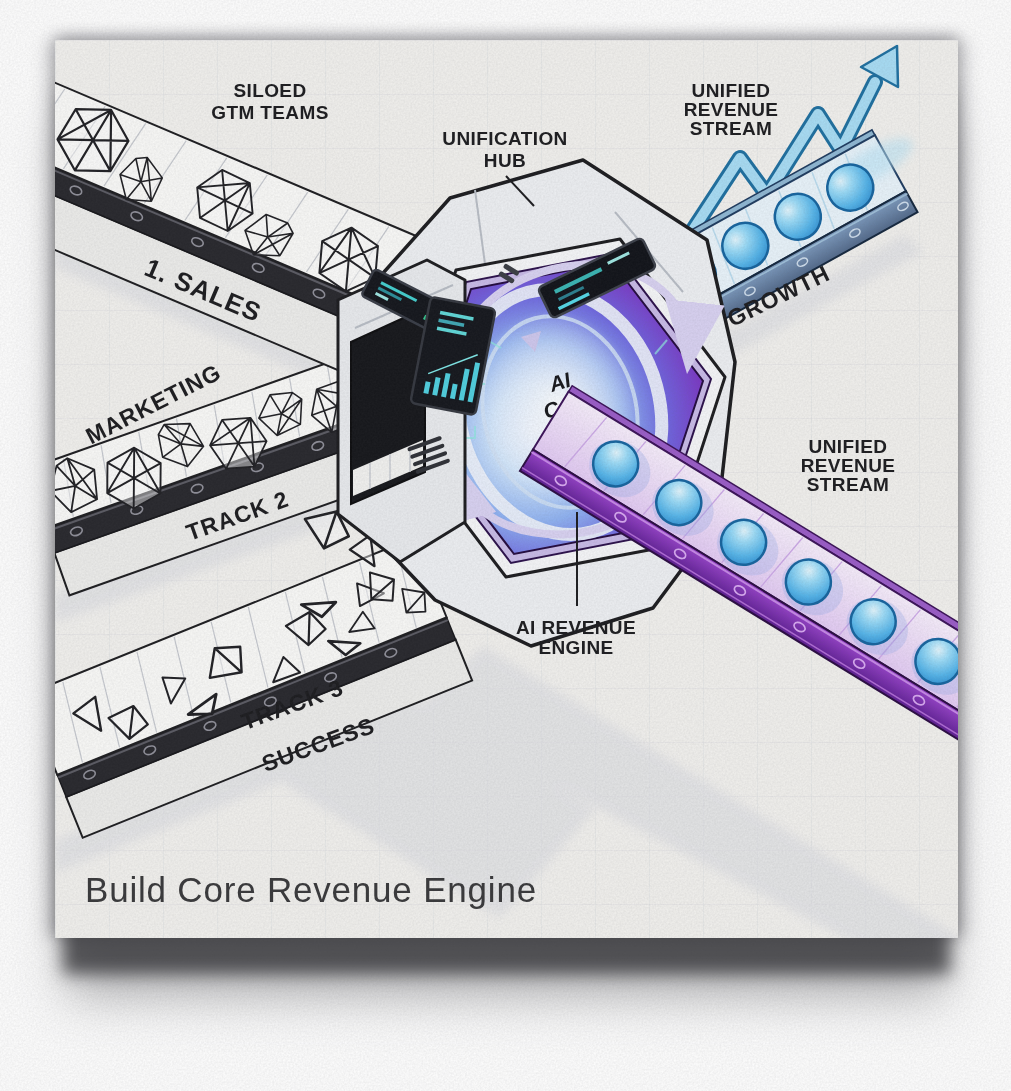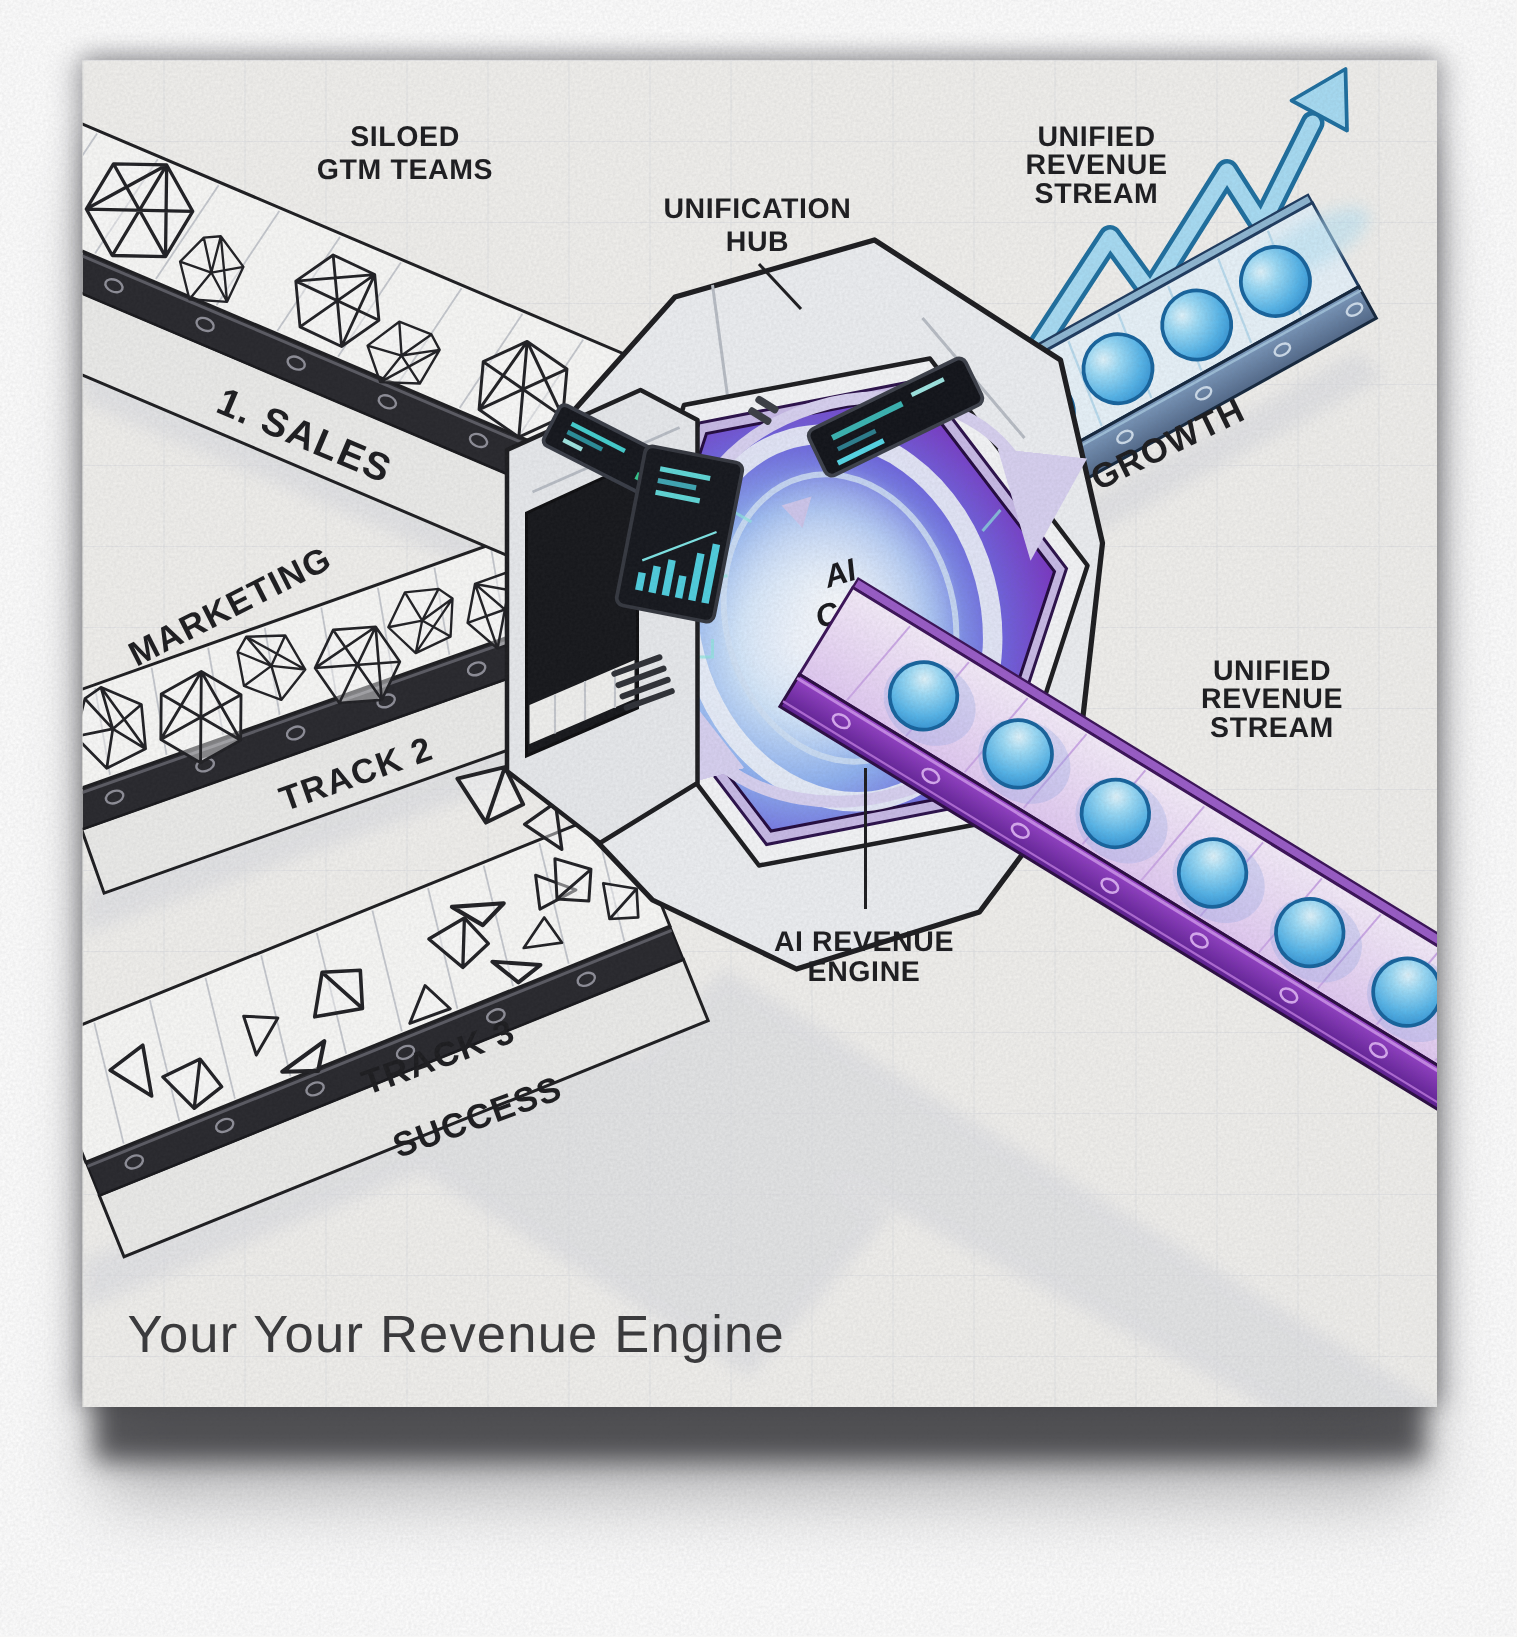--- a/index.html
+++ b/index.html
@@ -421,21 +421,21 @@
     <text class="ann" x="793" y="413">UNIFIED</text>
     <text class="ann" x="793" y="432">REVENUE</text>
     <text class="ann" x="793" y="451">STREAM</text>
   </g>
   <g>
     <text class="ann" x="521" y="594">AI REVENUE</text>
     <text class="ann" x="521" y="614">ENGINE</text>
   </g>
 </svg>
 
-<div class="bottom-title">Your Your Revenue Engine</div>
+<div class="bottom-title">Build Core Revenue Engine</div>
 </div>
 
 <svg class="grain" width="1011" height="1091" viewBox="0 0 1011 1091">
   <defs>
     <filter id="grainF" x="0" y="0" width="100%" height="100%">
       <feTurbulence type="fractalNoise" baseFrequency="0.55" numOctaves="2" stitchTiles="stitch"></feTurbulence>
       <feColorMatrix type="matrix" values="0 0 0 0 0.12  0 0 0 0 0.12  0 0 0 0 0.13  0.9 0 0 0 0"></feColorMatrix>
     </filter>
   </defs>
   <rect x="0" y="0" width="1011" height="1091" filter="url(#grainF)" opacity="0.15"></rect>

